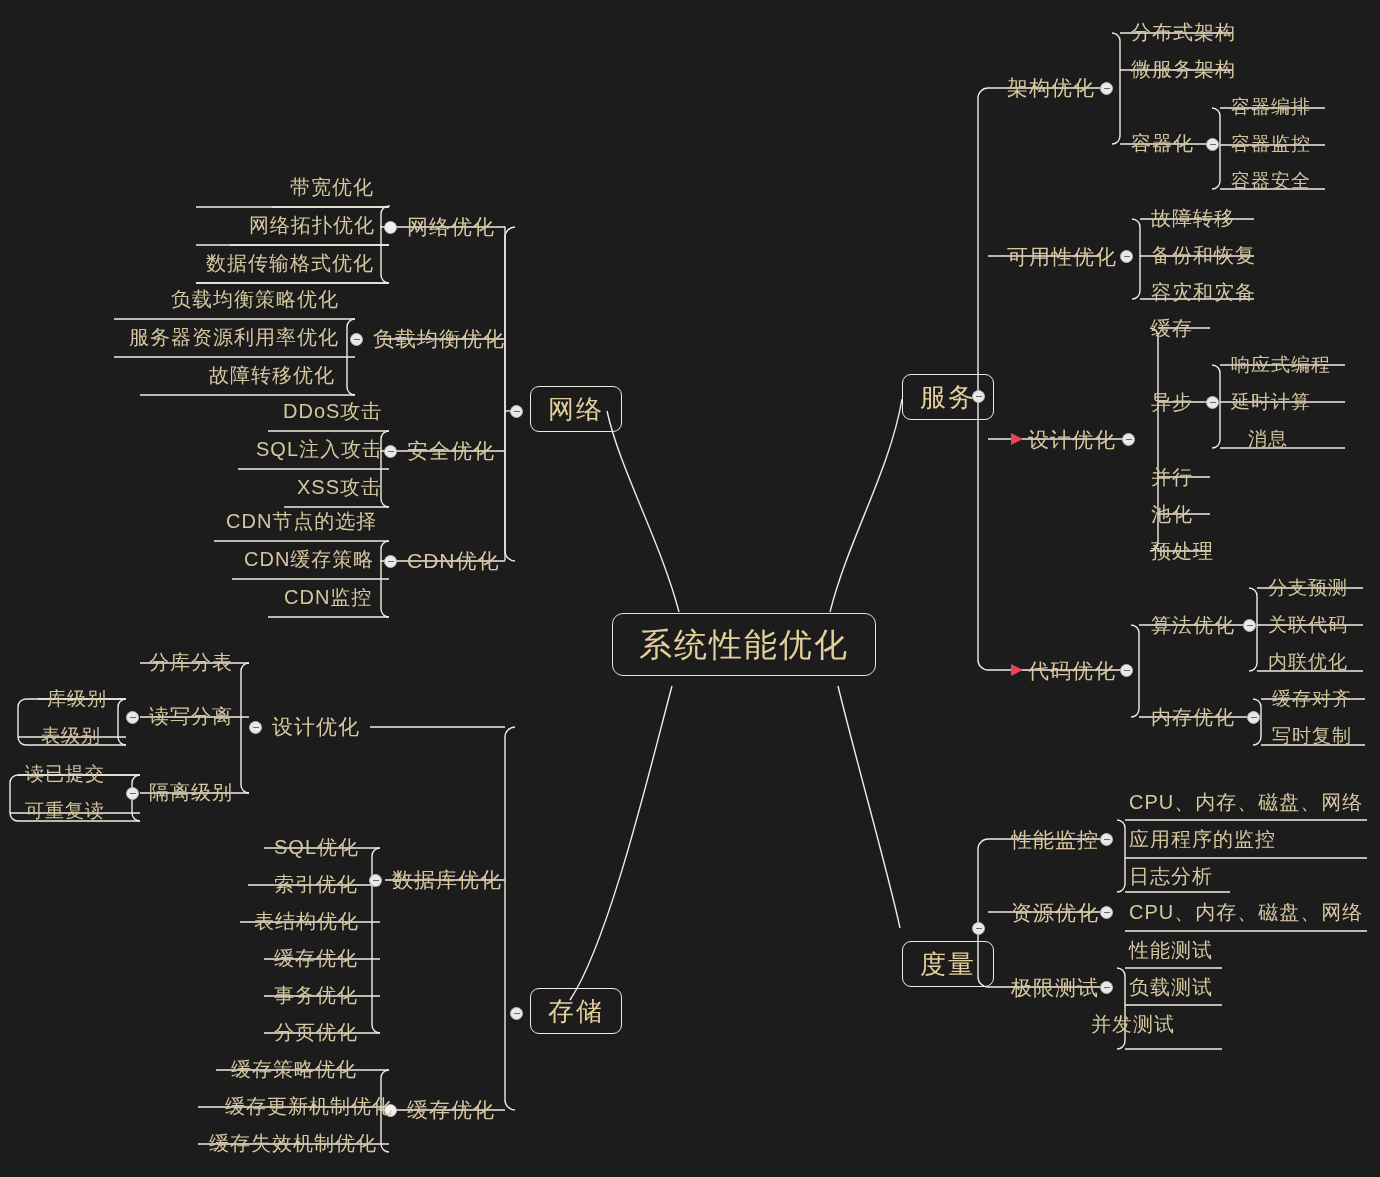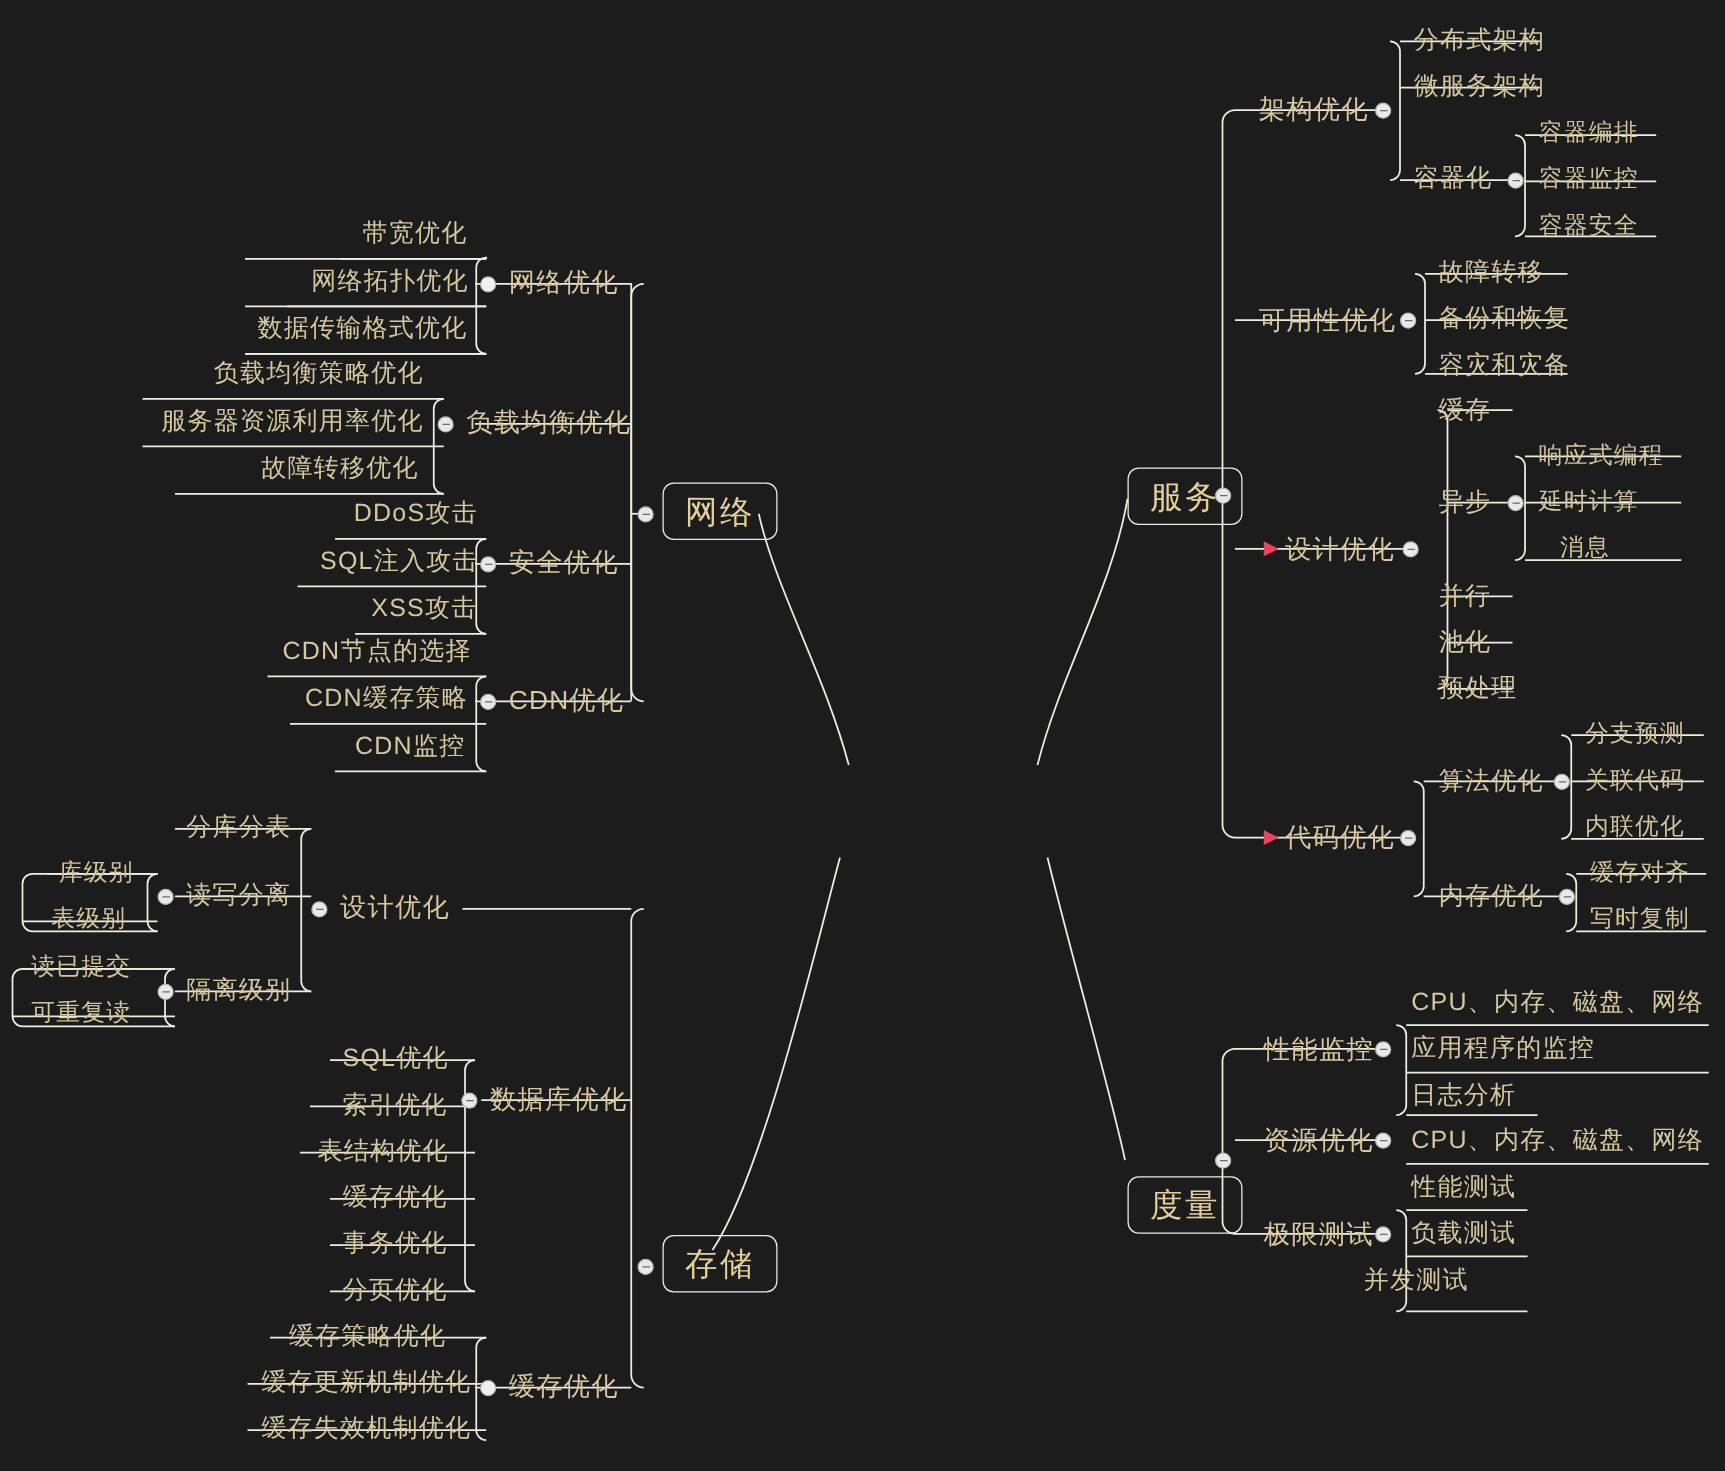--- a/index.html
+++ b/index.html
@@ -206,20 +206,23 @@
 
       <path d="M1125,931 L1367,931"></path>
 
       <path d="M1117,968 a8,8 0 0 1 8,8 L1125,1041 a8,8 0 0 1 -8,8"></path>
       <path d="M1125,968 L1222,968"></path>
       <path d="M1125,1005 L1222,1005"></path>
       <path d="M1125,1049 L1222,1049"></path>
     </g>
   </svg>
 
+  <div class="node root" style="left:612px;top:613px;">
+    <span>系统性能优化</span>
+  </div>
 
   <div class="node lvl1" style="left:530px;top:386px;">
     <span>网络</span>
   </div>
   <div class="dot collapse" style="left:510px;top:405px;"></div>
 
   <div class="node lvl1" style="left:530px;top:988px;justify-content:center;">
     <span>存储</span>
   </div>
   <div class="dot collapse" style="left:510px;top:1007px;"></div>
@@ -341,21 +344,21 @@
       <span>分页优化</span>
     </div>
 
   <div class="node lvl2" style="left:404px;top:1098px;">
     <span>缓存优化</span>
   </div>
   <div class="dot plain" style="left:384px;top:1104px;"></div>
   <div class="node lvl3" style="left:228px;top:1058px;">
       <span>缓存策略优化</span>
     </div>
-  <div class="node lvl3" style="left:206px;top:1095px;">
+  <div class="node lvl3" style="left:222px;top:1095px;">
       <span>缓存更新机制优化</span>
     </div>
   <div class="node lvl3" style="left:206px;top:1132px;">
       <span>缓存失效机制优化</span>
     </div>
 
   <div class="node lvl2" style="left:1004px;top:76px;">
     <span>架构优化</span>
   </div>
   <div class="dot collapse" style="left:1100px;top:82px;"></div>

